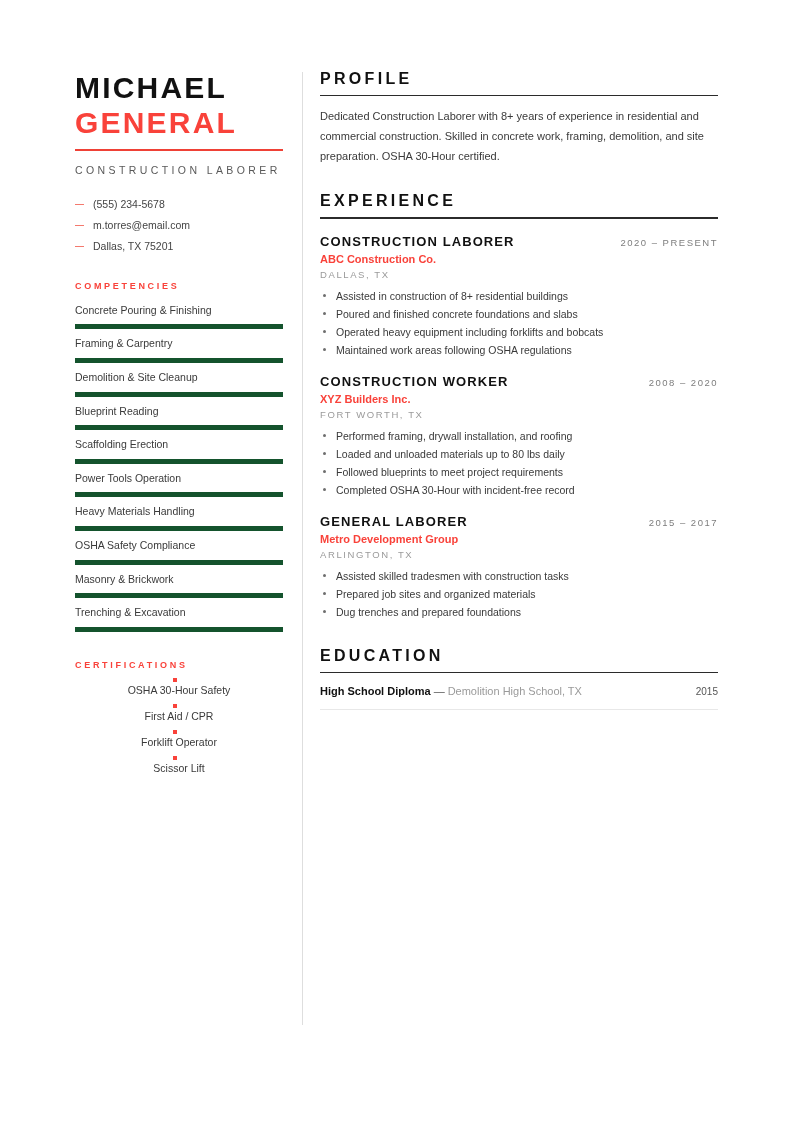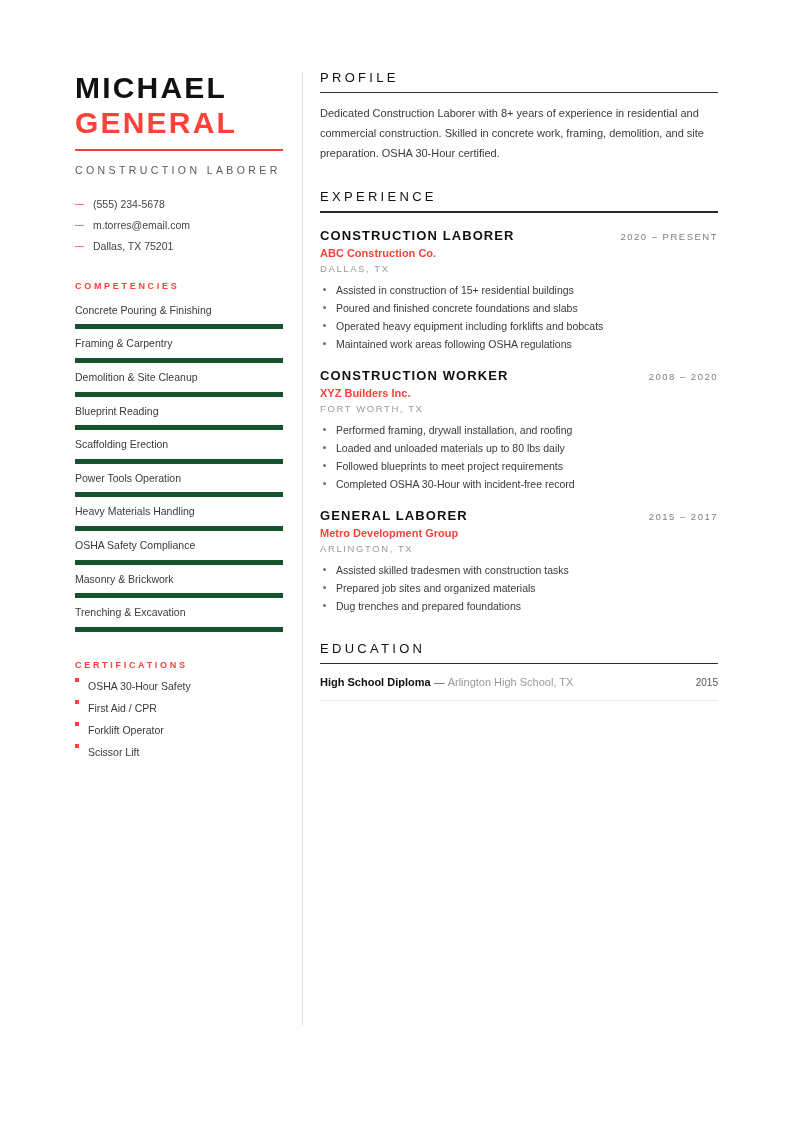--- a/index.html
+++ b/index.html
@@ -120,42 +120,43 @@
   .comp-item:first-child {
     padding-top: 3px;
   }
 
   
   .cert-list {
     margin-top: 3px;
   }
   .cert-item {
     display: flex;
-    align-items: flex-start;
+    align-items: center;
     margin-bottom: 9.5px;
+    flex-direction: column;
   }
   .cert-square {
     width: 4px;
     height: 4px;
     background: #F9423A;
     margin-right: 9px;
     position: relative;
     top: -2px;
     flex: 0 0 auto;
   }
   .cert-text {
     font-size: 10.5px;
     color: #3a3a3a;
     line-height: 1.2;
   }
 
   
   .main-heading {
-    font-size: 13px;
-    font-weight: normal;
+    font-size: 16px;
+    font-weight: bold;
     letter-spacing: 3.3px;
     color: #111111;
     text-transform: uppercase;
   }
   .main-rule {
     margin-top: 7px;
     width: 100%;
     height: 1.4px;
     background: #2b2b2b;
   }
@@ -332,21 +333,21 @@
       <div class="main-rule"></div>
 
       <div class="job">
         <div class="job-head">
           <span class="job-role">CONSTRUCTION LABORER</span>
           <span class="job-dates">2020 – PRESENT</span>
         </div>
         <div class="job-company">ABC Construction Co.</div>
         <div class="job-location">DALLAS, TX</div>
         <ul class="bullets">
-          <li>Assisted in construction of 15+ residential buildings</li>
+          <li>Assisted in construction of 8+ residential buildings</li>
           <li>Poured and finished concrete foundations and slabs</li>
           <li>Operated heavy equipment including forklifts and bobcats</li>
           <li>Maintained work areas following OSHA regulations</li>
         </ul>
       </div>
 
       <div class="job">
         <div class="job-head">
           <span class="job-role">CONSTRUCTION WORKER</span>
           <span class="job-dates">2008 – 2020</span>
@@ -375,20 +376,20 @@
         </ul>
       </div>
     </div>
 
     <div class="section-gap">
       <div class="main-heading">EDUCATION</div>
       <div class="main-rule"></div>
 
       <div class="edu-row">
         <span class="edu-left">
-          <span class="edu-degree">High School Diploma</span><span class="edu-dash">—</span><span>Arlington High School, TX</span>
+          <span class="edu-degree">High School Diploma</span><span class="edu-dash">—</span><span>Demolition High School, TX</span>
         </span>
         <span class="edu-year">2015</span>
       </div>
     </div>
 
   </div>
 </div>
 
 </body></html>

